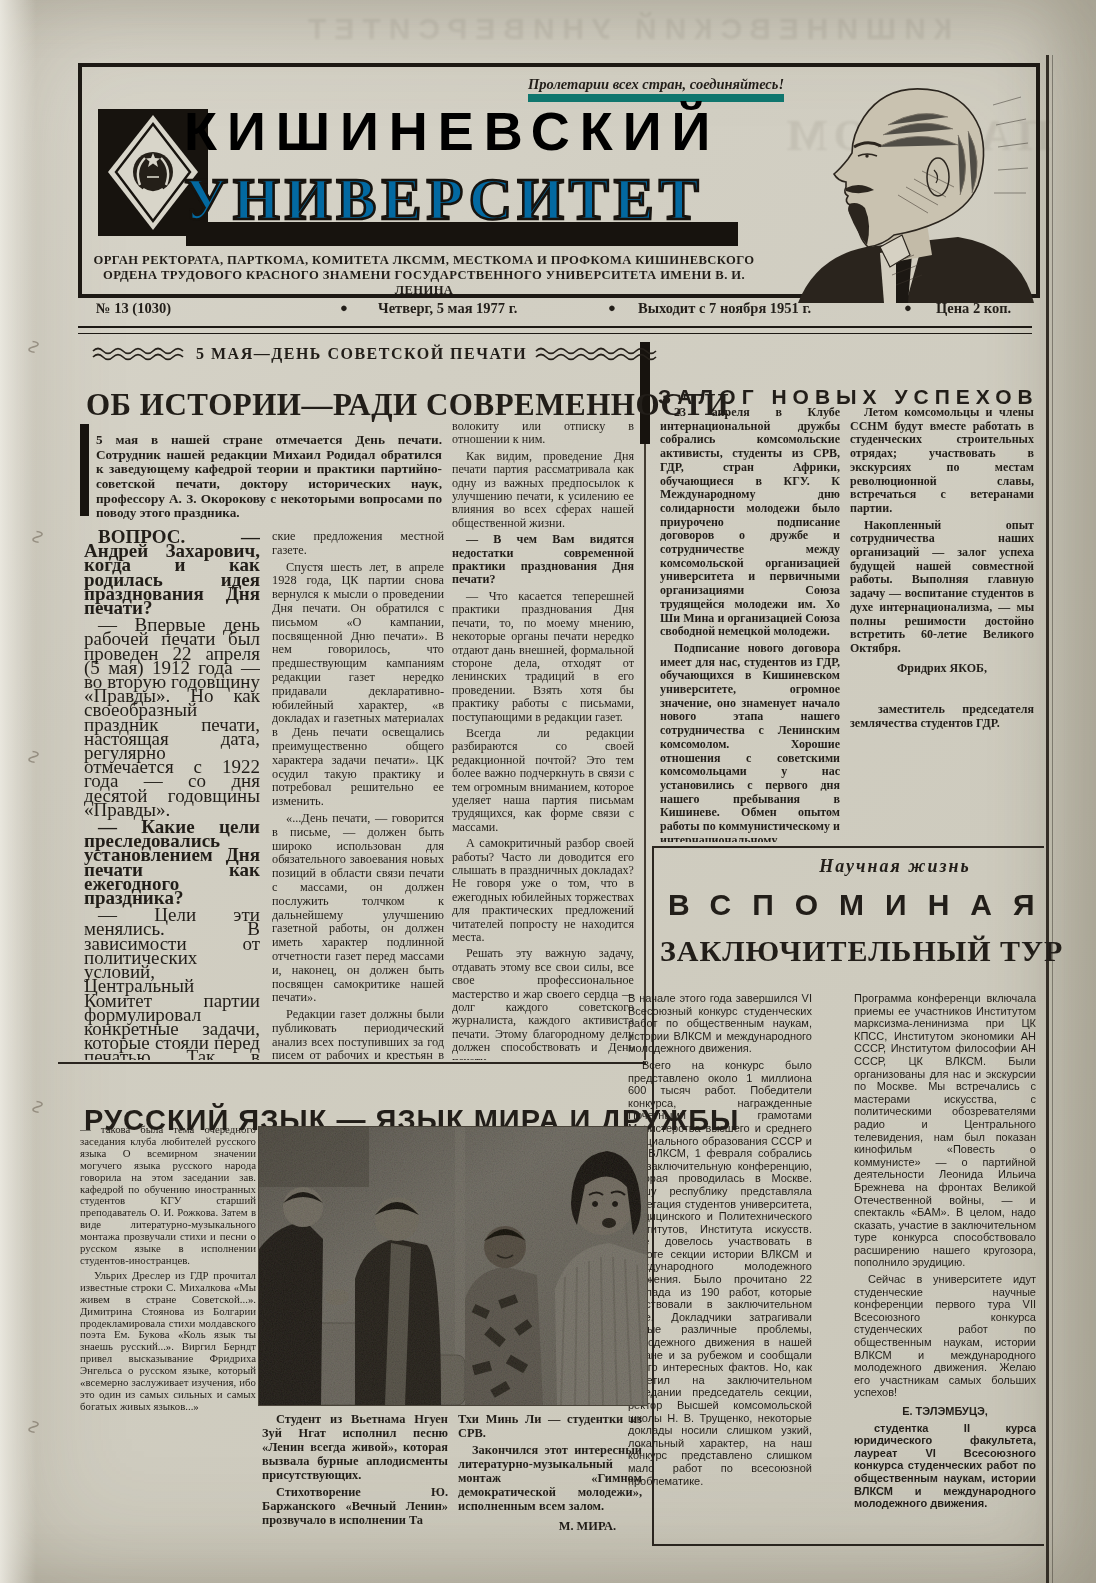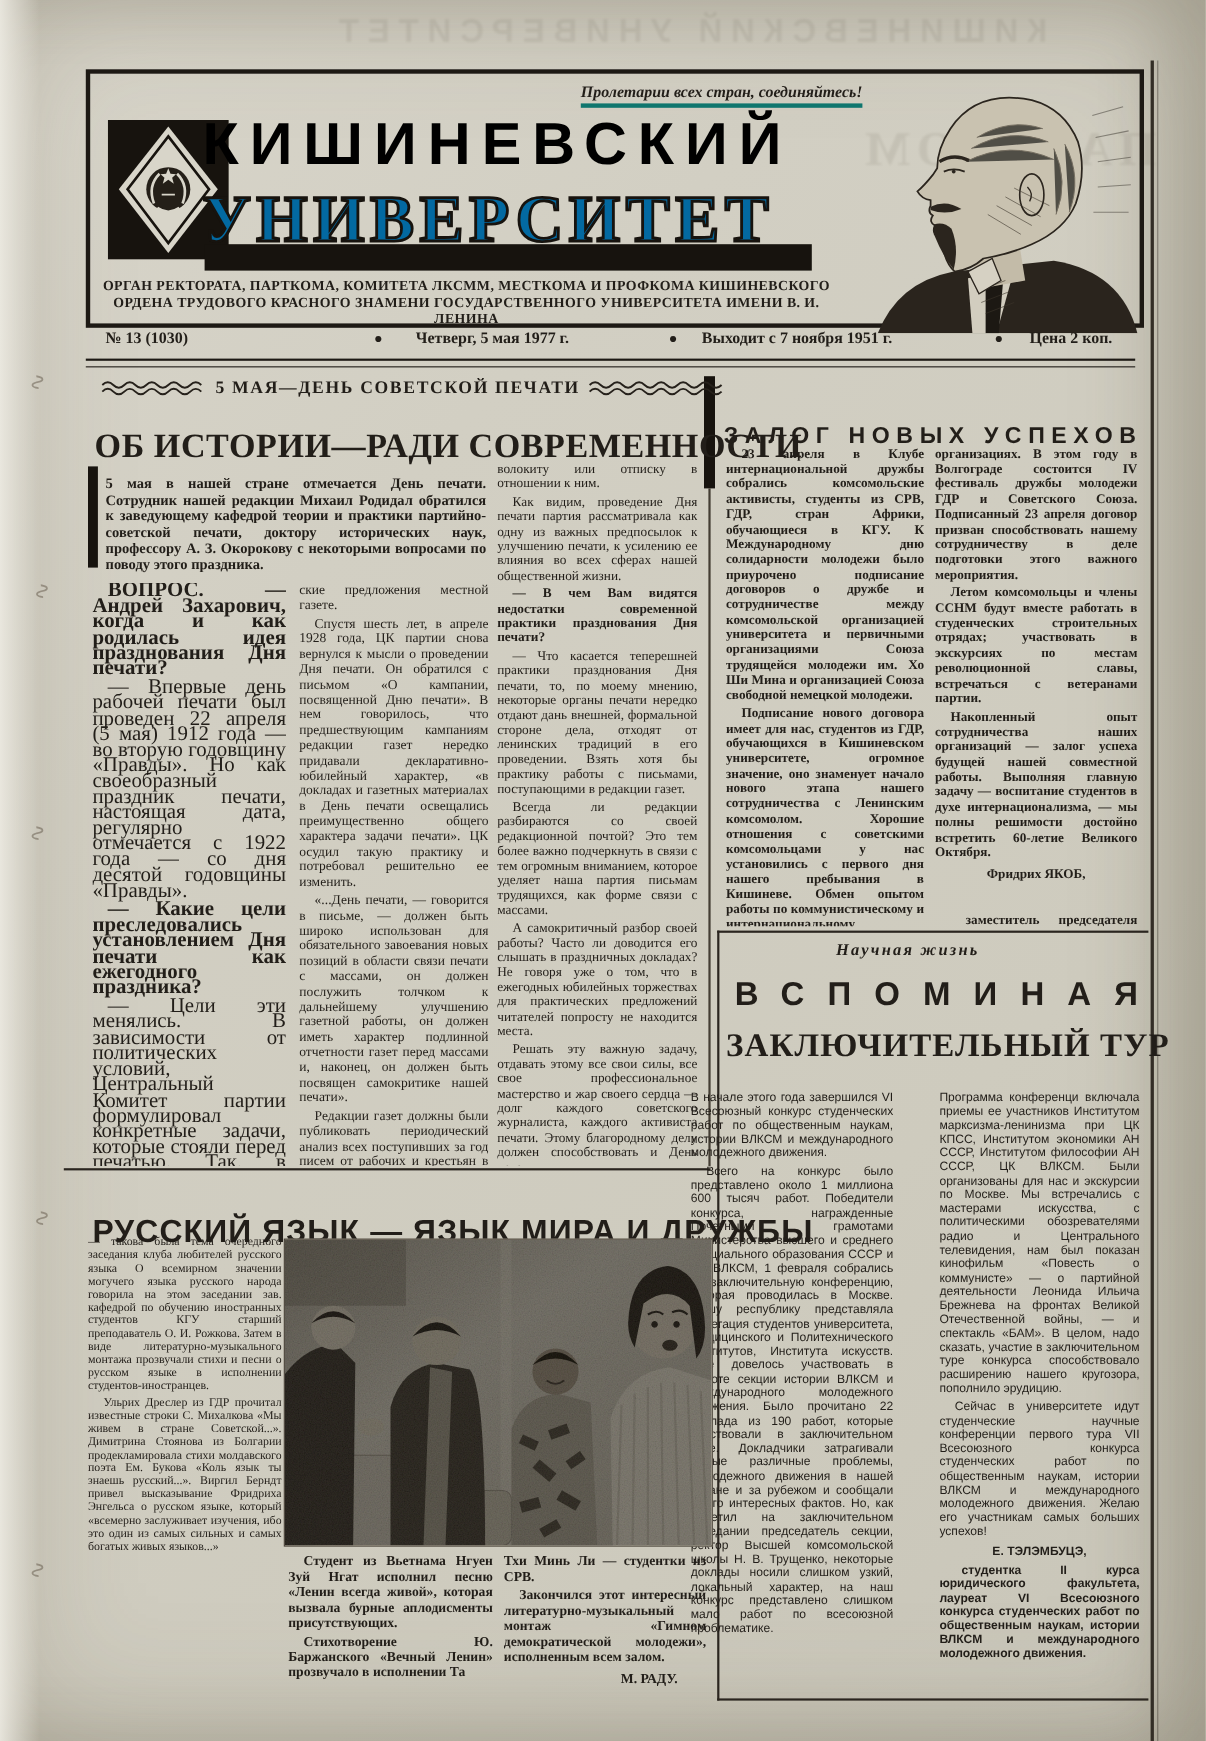--- a/index.html
+++ b/index.html
@@ -18,21 +18,21 @@
   .ghost{position:absolute;opacity:.09;color:#473f30;font-weight:bold;
     transform:scaleX(-1);filter:blur(1px);white-space:nowrap;}
   .g1{top:12px;left:300px;font-size:30px;letter-spacing:8px;font-family:"Liberation Sans",sans-serif;}
   .g2{top:110px;left:780px;font-size:44px;letter-spacing:6px;}
   .squiggle{position:absolute;color:rgba(70,58,42,.4);font-size:20px;transform:rotate(88deg);}
 
   
   .masthead{position:absolute;left:78px;top:63px;width:954px;height:227px;
     border:4px solid #1d1914;}
   .motto{position:absolute;left:446px;top:9px;font-size:14.5px;font-weight:bold;
-    font-style:italic;border-bottom:4px solid #0f766e;padding-bottom:1px;}
+    font-style:italic;border-bottom:8px solid #0f766e;padding-bottom:1px;}
   .emblem{position:absolute;left:16px;top:42px;}
   .title1{position:absolute;left:102px;top:33px;width:580px;
     font-family:"Liberation Sans",sans-serif;font-weight:bold;
     font-size:54px;letter-spacing:10px;color:#000000;white-space:nowrap;}
   .title2{position:absolute;left:102px;top:98px;width:560px;
     font-family:"Liberation Serif",serif;font-weight:bold;
     font-size:60px;letter-spacing:5px;color:#0369a1;white-space:nowrap;
     -webkit-text-stroke:2.6px #17130e;
     text-shadow:0 0 1px #17130e,0 0 1px #17130e;}
   .titlebar{position:absolute;left:104px;top:155px;width:552px;height:24px;background:#17130e;}
@@ -79,22 +79,22 @@
     font-family:"Liberation Sans",sans-serif;font-weight:bold;font-size:21px;
     letter-spacing:6px;white-space:nowrap;}
   .zcol{font-weight:bold;font-size:12px;line-height:13.7px;}
   .z1{left:660px;top:406px;width:180px;height:436px;}
   .z2{left:850px;top:406px;width:184px;height:436px;}
   .zcol .para.sigdetail{font-weight:bold;text-indent:28px;margin-top:28px;}
 
   
   .science-box{position:absolute;left:652px;top:846px;width:390px;height:696px;
     border-top:2px solid #2a251f;border-left:2px solid #2a251f;border-bottom:2px solid #2a251f;}
-  .sci-kicker{position:absolute;left:760px;top:856px;width:270px;text-align:left;
-    font-style:italic;font-weight:bold;font-size:15px;letter-spacing:2px;}
+  .sci-kicker{position:absolute;left:760px;top:856px;width:270px;text-align:center;
+    font-style:italic;font-weight:bold;font-size:18px;letter-spacing:2px;}
   .sci-h1{position:absolute;left:668px;top:888px;width:370px;
     font-family:"Liberation Sans",sans-serif;font-weight:bold;font-size:30px;
     letter-spacing:21px;white-space:nowrap;}
   .sci-h2{position:absolute;left:660px;top:934px;width:378px;
     font-weight:bold;font-size:30px;letter-spacing:1px;white-space:nowrap;}
   .scol{font-family:"Liberation Sans",sans-serif;font-size:11px;line-height:12.6px;}
   .s1{left:628px;top:992px;width:184px;height:548px;}
   .s2{left:854px;top:992px;width:182px;height:548px;}
   .scol .para{margin-bottom:4px;}
   .scol .para.sig{text-align:center;}
@@ -232,21 +232,20 @@
     </div>
 </section>
 
 <section>
   <h2 class="headline-zalog">ЗАЛОГ НОВЫХ УСПЕХОВ</h2>
   <div class="col zcol z1">
       <p class="para">23 апреля в Клубе интернациональной дружбы собрались комсомольские активисты, студенты из СРВ, ГДР, стран Африки, обучающиеся в КГУ. К Международному дню солидарности молодежи было приурочено подписание договоров о дружбе и сотрудничестве между комсомольской организацией университета и первичными организациями Союза трудящейся молодежи им. Хо Ши Мина и организацией Союза свободной немецкой молодежи.</p>
       <p class="para">Подписание нового договора имеет для нас, студентов из ГДР, обучающихся в Кишиневском университете, огромное значение, оно знаменует начало нового этапа нашего сотрудничества с Ленинским комсомолом. Хорошие отношения с советскими комсомольцами у нас установились с первого дня нашего пребывания в Кишиневе. Обмен опытом работы по коммунистическому и интернациональному воспитанию молодежи способствовал совершенствованию этой работы в обеих</p>
     </div>
   <div class="col zcol z2">
-      <p class="para cont">организациях. В этом году в Волгограде состоится IV фестиваль дружбы молодежи ГДР и Советского Союза. Подписанный 23 апреля договор призван способствовать нашему сотрудничеству в деле подготовки этого важного мероприятия.</p>
       <p class="para">Летом комсомольцы и члены ССНМ будут вместе работать в студенческих строительных отрядах; участвовать в экскурсиях по местам революционной славы, встречаться с ветеранами партии.</p>
       <p class="para">Накопленный опыт сотрудничества наших организаций — залог успеха будущей нашей совместной работы. Выполняя главную задачу — воспитание студентов в духе интернационализма, — мы полны решимости достойно встретить 60-летие Великого Октября.</p>
       <p class="para sig">Фридрих ЯКОБ,</p>
       <p class="para sigdetail">заместитель председателя землячества студентов ГДР.</p>
     </div>
 </section>
 
 <section>
   <div class="science-box"></div>
   <div class="sci-kicker">Научная жизнь</div>
@@ -329,15 +328,15 @@
     </svg>
   </div>
 
   <div class="col cap c1">
       <p class="para">Студент из Вьетнама Нгуен Зуй Нгат исполнил песню «Ленин всегда живой», которая вызвала бурные аплодисменты присутствующих.</p>
       <p class="para">Стихотворение Ю. Баржанского «Вечный Ленин» прозвучало в исполнении Та</p>
     </div>
   <div class="col cap c2">
       <p class="para cont">Тхи Минь Ли — студентки из СРВ.</p>
       <p class="para">Закончился этот интересный литературно-музыкальный монтаж «Гимном демократической молодежи», исполненным всем залом.</p>
-      <p class="para sig">М. РАДУ.</p>
+      <p class="para sig">М. МИРА.</p>
     </div>
 </section>
 
 </body></html>

